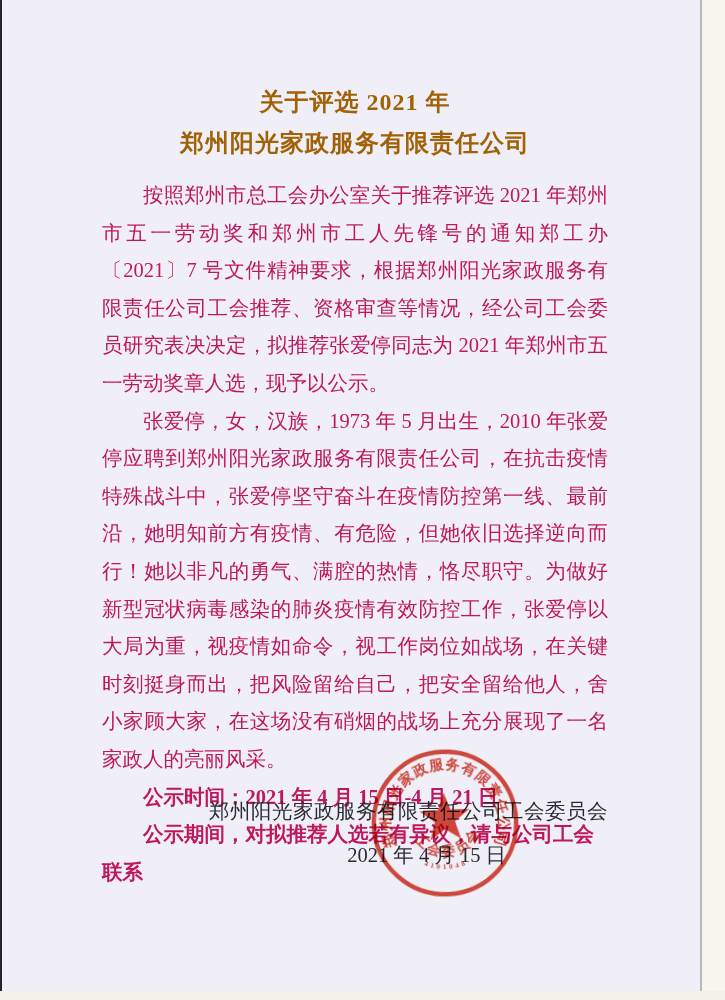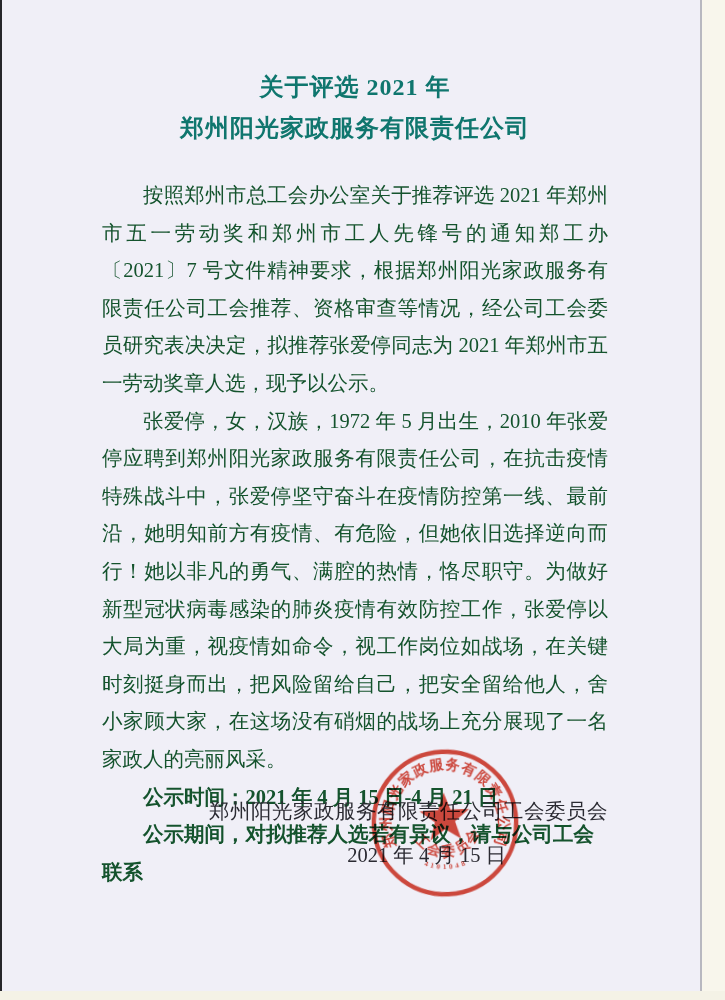--- a/index.html
+++ b/index.html
@@ -11,29 +11,29 @@
     font-family: "Liberation Serif", "DejaVu Serif", serif;
     color: #26262e;
   }
   
   .edge-left   { position: absolute; left: 0; top: 0; width: 2px; height: 100%; background: #26262a; }
   .line-right  { position: absolute; left: 700px; top: 0; width: 2px; height: 100%; background: #aaaab2; opacity: .8; }
   .strip-right { position: absolute; left: 702px; top: 0; width: 23px; height: 100%; background: #f8f6ec; }
   .strip-bottom{ position: absolute; left: 0; bottom: 0; width: 100%; height: 9px; background: #f4f2e6; }
 
   .doc-title {
-    position: absolute; left: 102px; top: 67px; width: 506px;
-    text-align: center; font-weight: bold; color: #0f766e;
+    position: absolute; left: 102px; top: 82px; width: 506px;
+    text-align: center; font-weight: bold; color: #a16207;
     font-size: 24px; line-height: 41px;
     letter-spacing: 1px;
   }
   .body-text {
     position: absolute; left: 102px; top: 177px; width: 506px;
     font-size: 20.5px; line-height: 37.6px;
-    color: #14532d;
+    color: #be185d;
   }
   .body-text p { margin: 0; }
   p.para { text-indent: 2em; text-align: justify; text-align-last: left; }
   p.info { text-indent: 2em; font-weight: bold; }
 
   .sig {
     position: absolute; left: 102px; top: 797px; width: 506px;
     font-size: 20.5px; text-align: right; color: #2a2a32;
     letter-spacing: .5px;
   }
@@ -65,21 +65,21 @@
   <div class="strip-right"></div>
   <div class="strip-bottom"></div>
 
   <div class="doc-title">
     <div>关于评选 2021 年</div>
     <div>郑州阳光家政服务有限责任公司</div>
   </div>
 
   <div class="body-text">
     <p class="para">按照郑州市总工会办公室关于推荐评选 2021 年郑州市五一劳动奖和郑州市工人先锋号的通知郑工办〔2021〕7 号文件精神要求，根据郑州阳光家政服务有限责任公司工会推荐、资格审查等情况，经公司工会委员研究表决决定，拟推荐张爱停同志为 2021 年郑州市五一劳动奖章人选，现予以公示。</p>
-    <p class="para">张爱停，女，汉族，1972 年 5 月出生，2010 年张爱停应聘到郑州阳光家政服务有限责任公司，在抗击疫情特殊战斗中，张爱停坚守奋斗在疫情防控第一线、最前沿，她明知前方有疫情、有危险，但她依旧选择逆向而行！她以非凡的勇气、满腔的热情，恪尽职守。为做好新型冠状病毒感染的肺炎疫情有效防控工作，张爱停以大局为重，视疫情如命令，视工作岗位如战场，在关键时刻挺身而出，把风险留给自己，把安全留给他人，舍小家顾大家，在这场没有硝烟的战场上充分展现了一名家政人的亮丽风采。</p>
+    <p class="para">张爱停，女，汉族，1973 年 5 月出生，2010 年张爱停应聘到郑州阳光家政服务有限责任公司，在抗击疫情特殊战斗中，张爱停坚守奋斗在疫情防控第一线、最前沿，她明知前方有疫情、有危险，但她依旧选择逆向而行！她以非凡的勇气、满腔的热情，恪尽职守。为做好新型冠状病毒感染的肺炎疫情有效防控工作，张爱停以大局为重，视疫情如命令，视工作岗位如战场，在关键时刻挺身而出，把风险留给自己，把安全留给他人，舍小家顾大家，在这场没有硝烟的战场上充分展现了一名家政人的亮丽风采。</p>
     <p class="info">公示时间：2021 年 4 月 15 日-4 月 21 日</p>
     <p class="info">公示期间，对拟推荐人选若有异议，请与公司工会联系</p>
   </div>
 
   <div class="sig">郑州阳光家政服务有限责任公司工会委员会</div>
   <div class="doc-date">2021 年 4 月 15 日</div>
 
   <svg class="seal" viewBox="0 0 160 160" xmlns="http://www.w3.org/2000/svg">
     <defs>
       <path id="arc-ring" d="M 29.2 103.7 A 56 56 0 1 1 130.7 103.7" fill="none"></path>

